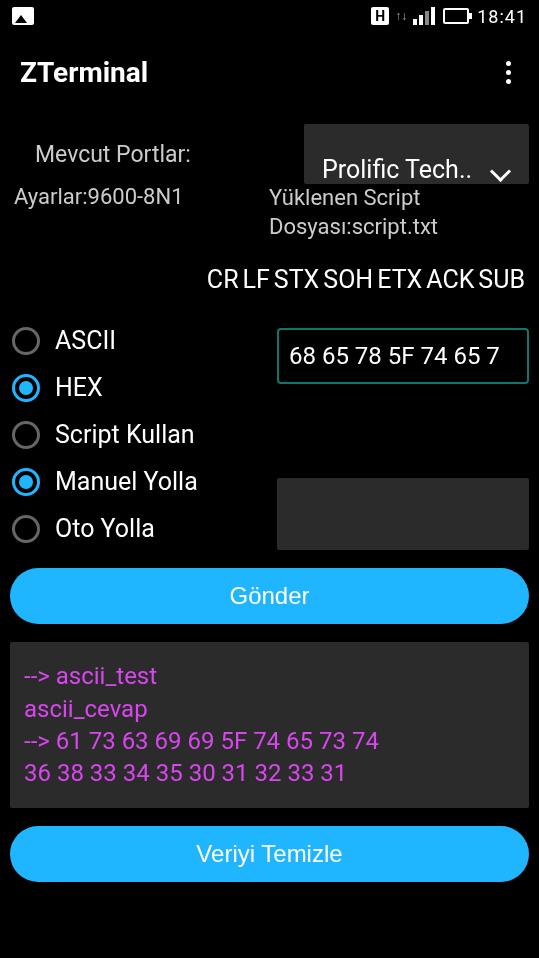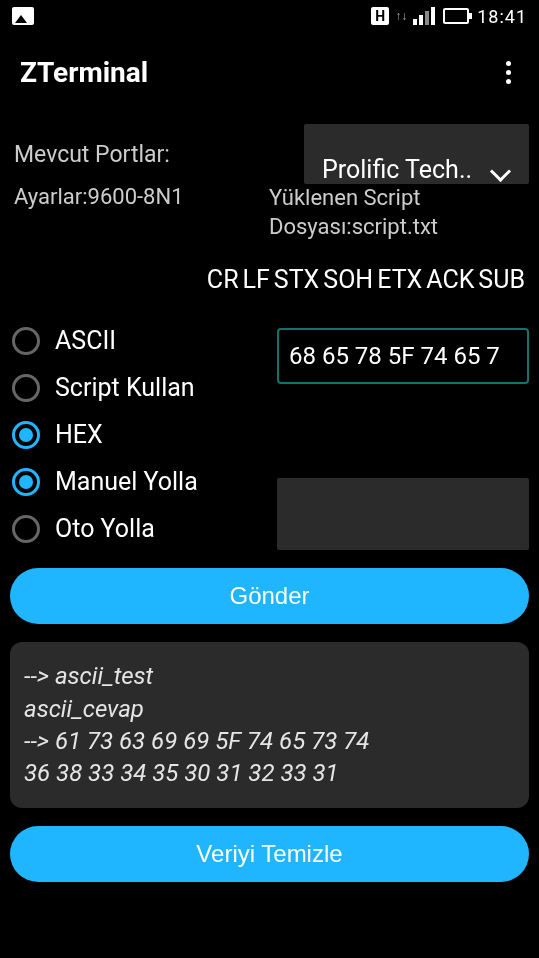--- a/index.html
+++ b/index.html
@@ -136,20 +136,21 @@
     .row-ports {
       display: flex;
       justify-content: space-between;
       align-items: center;
       margin-top: 12px;
     }
     .label-ports {
       font-size: 23px;
       color: #ccc;
       padding-left: 4px;
+      margin-left: 21px;
     }
     .dropdown {
       background: #2b2b2b;
       width: 225px;
       height: 60px;
       display: flex;
       align-items: flex-end;
       justify-content: space-between;
       padding: 0 18px;
       border-radius: 2px;
@@ -286,25 +287,24 @@
       margin-top: 18px;
       border: none;
       cursor: pointer;
     }
     .terminal-output {
       background: #2b2b2b;
       margin-top: 18px;
       padding: 18px 14px;
       font-size: 24px;
       line-height: 1.35;
-      border-radius: 12px;
-      color: #e5e5e5;
+      border-radius: 2px;
+      color: #d946ef;
       min-height: 165px;
       white-space: pre-line;
-      font-style: italic;
     }
   </style>
 </head>
 <body>
 
 <div class="status-bar">
   <div class="status-left">
     <span class="image-icon"></span>
   </div>
   <div class="status-right">
@@ -355,26 +355,26 @@
     <div class="cc-item">SUB</div>
   </div>
 
   <div class="radio-section">
     <div class="radio-group">
       <div class="radio-item">
         <span class="radio-circle"></span>
         <span class="radio-label">ASCII</span>
       </div>
       <div class="radio-item">
+        <span class="radio-circle selected"></span>
+        <span class="radio-label">HEX</span>
+      </div>
+      <div class="radio-item">
         <span class="radio-circle"></span>
         <span class="radio-label">Script Kullan</span>
-      </div>
-      <div class="radio-item">
-        <span class="radio-circle selected"></span>
-        <span class="radio-label">HEX</span>
       </div>
       <div class="radio-item">
         <span class="radio-circle selected"></span>
         <span class="radio-label">Manuel Yolla</span>
       </div>
       <div class="radio-item">
         <span class="radio-circle"></span>
         <span class="radio-label">Oto Yolla</span>
       </div>
     </div>

